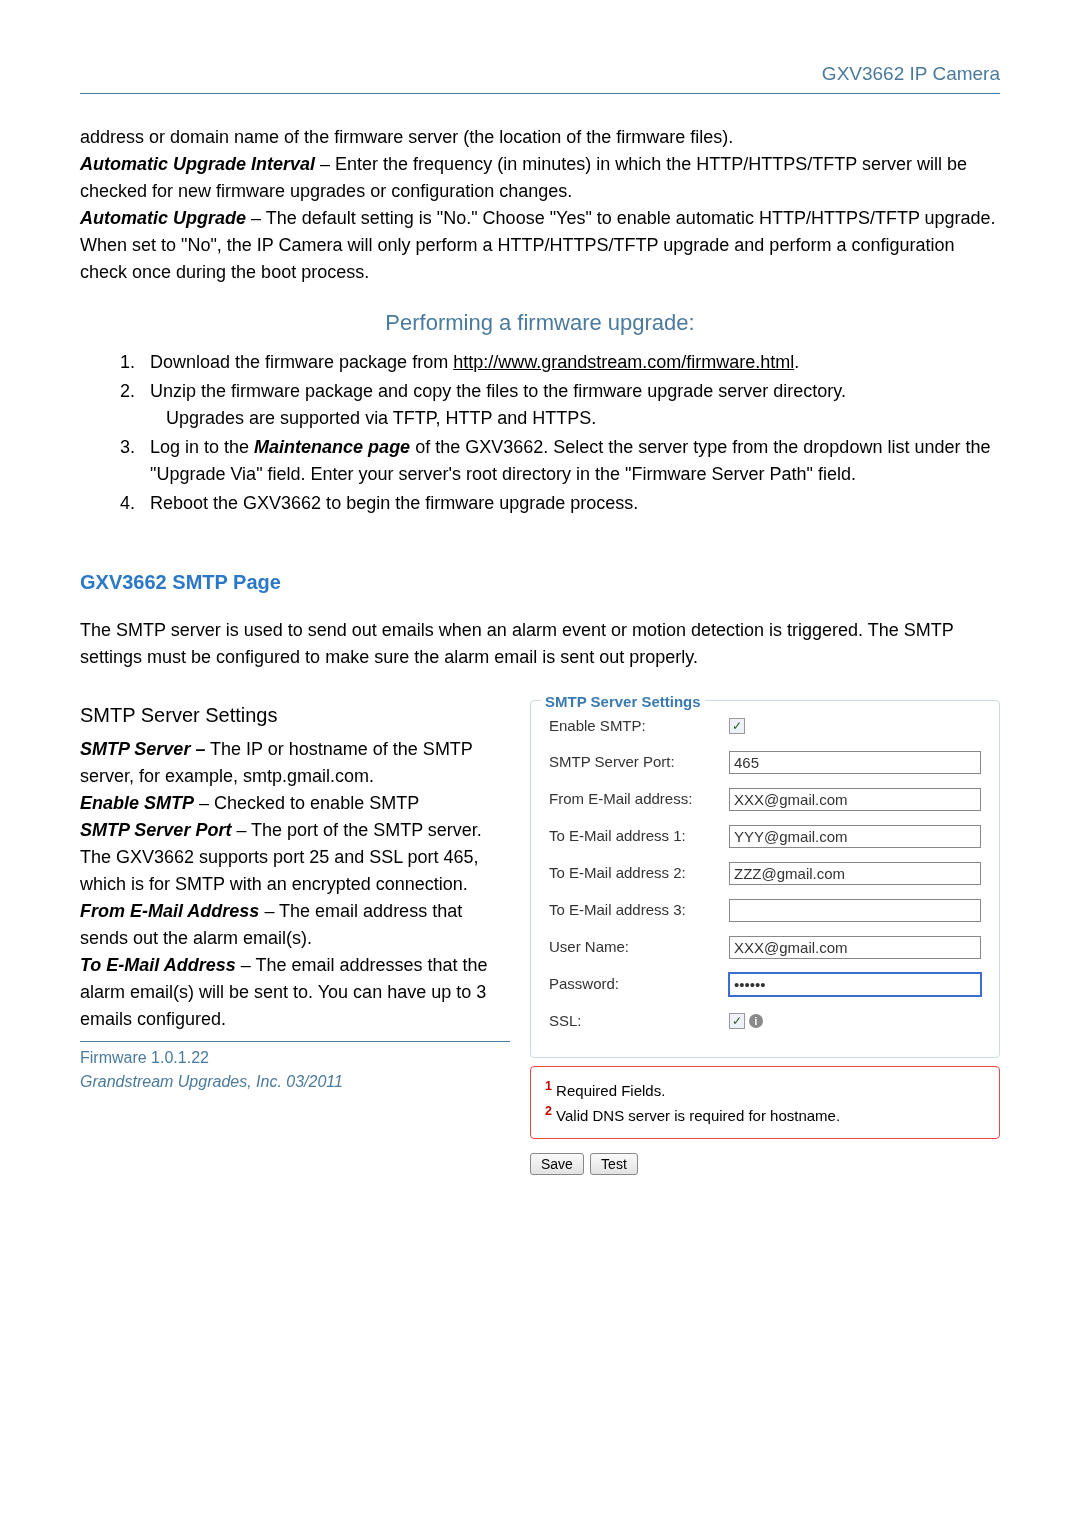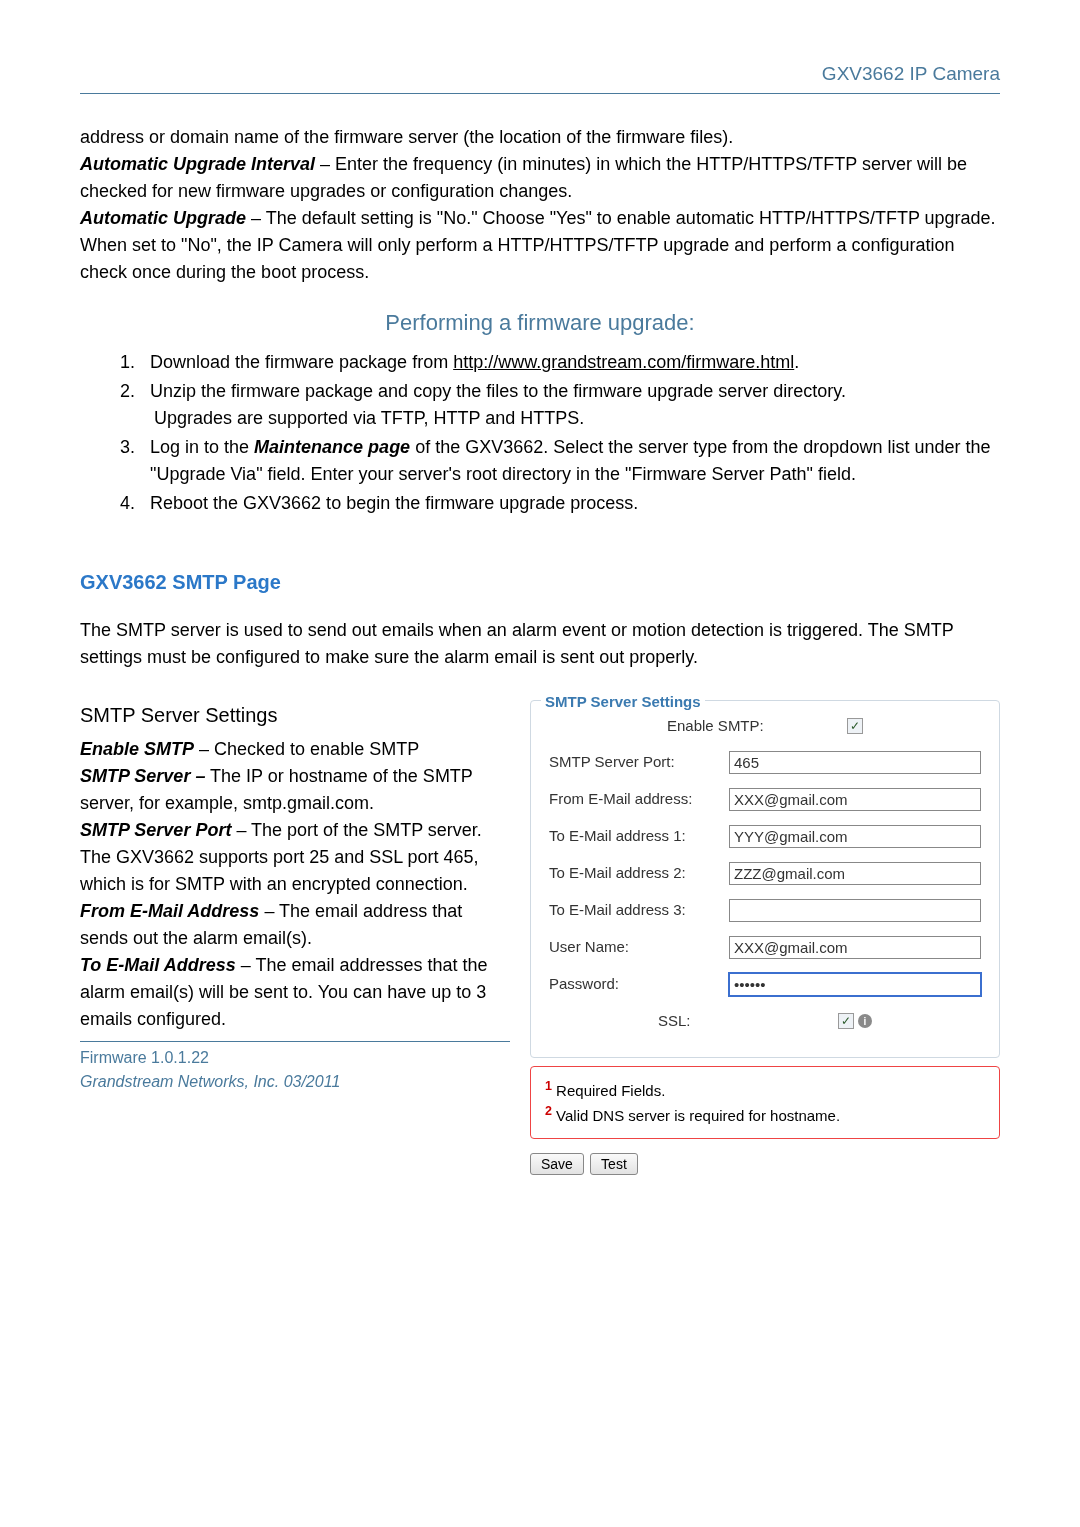--- a/index.html
+++ b/index.html
@@ -33,21 +33,21 @@
       text-align: center;
     }
     .ol-list {
       margin-left: 60px;
       list-style: decimal;
     }
     .ol-list li {
       padding-left: 10px;
       margin-bottom: 2px;
     }
-    .sub-indent { margin-left: 4px; }
+    .sub-indent { margin-left: 16px; }
     .page-title {
       color: #2b78c8;
       font-weight: bold;
       font-size: 20px;
       margin-top: 50px;
       margin-bottom: 20px;
     }
     .two-col { display: flex; gap: 20px; margin-top: 29px; }
     .left-col { flex: 0 0 430px; }
     .subsection-heading { font-size: 20px; margin-bottom: 6px; }
@@ -77,21 +77,20 @@
       position: absolute;
       top: -10px;
       left: 10px;
       padding: 0 4px;
       font-size: 15px;
     }
     .form-row {
       display: flex;
       align-items: center;
       margin-bottom: 14px;
-      justify-content: center;
     }
     .form-label {
       flex: 0 0 180px;
       color: #333;
     }
     .form-input {
       flex: 1;
       border: 1px solid #888;
       padding: 2px 4px;
       font-size: 15px;
@@ -157,29 +156,29 @@
     <span>Reboot the GXV3662 to begin the firmware upgrade process.</span>
   </li>
 </ol>
 
 <div class="page-title">GXV3662 SMTP Page</div>
 <div class="body-text" style="margin-bottom:20px">The SMTP server is used to send out emails when an alarm event or motion detection is triggered.    The SMTP settings must be configured to make sure the alarm email is sent out properly.</div>
 
 <div class="two-col">
   <div class="left-col">
     <div class="subsection-heading">SMTP Server Settings</div>
+    <div><span class="bold-italic">SMTP Server –</span><span> The IP or hostname of the SMTP server, for example, smtp.gmail.com.</span></div>
     <div><span class="bold-italic">Enable SMTP</span><span> – Checked to enable SMTP</span></div>
-    <div><span class="bold-italic">SMTP Server –</span><span> The IP or hostname of the SMTP server, for example, smtp.gmail.com.</span></div>
     <div><span class="bold-italic">SMTP Server Port</span><span> – The port of the SMTP server. The GXV3662 supports port 25 and SSL port 465, which is for SMTP with an encrypted connection.</span></div>
     <div><span class="bold-italic">From E-Mail Address</span><span> – The email address that sends out the alarm email(s).</span></div>
     <div><span class="bold-italic">To E-Mail Address</span><span> – The email addresses that the alarm email(s) will be sent to. You can have up to 3 emails configured.</span></div>
 
     <div class="footer">
       <div>Firmware 1.0.1.22</div>
-      <div class="line2"><span>Grandstream Networks, Inc.    </span><span>03/2011</span></div>
+      <div class="line2"><span>Grandstream Upgrades, Inc.    </span><span>03/2011</span></div>
     </div>
   </div>
 
   <div class="form-panel">
     <div class="fieldset">
       <span class="legend">SMTP Server Settings</span>
 
       <div class="form-row">
         <span class="form-label">Enable SMTP:</span>
         <span class="check-img">✓</span>

